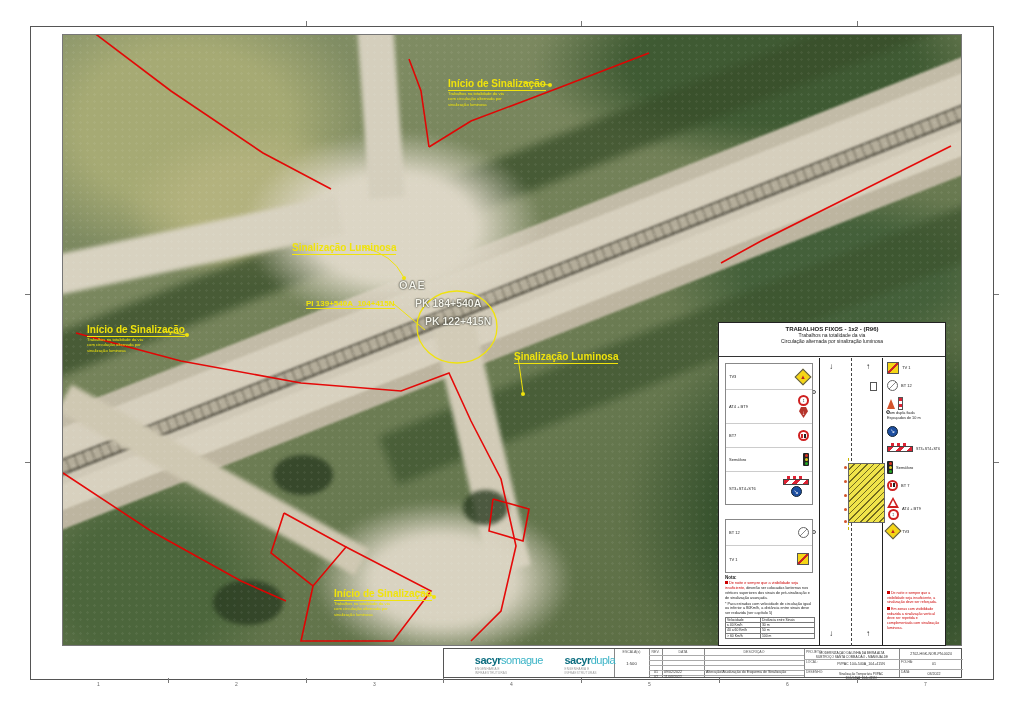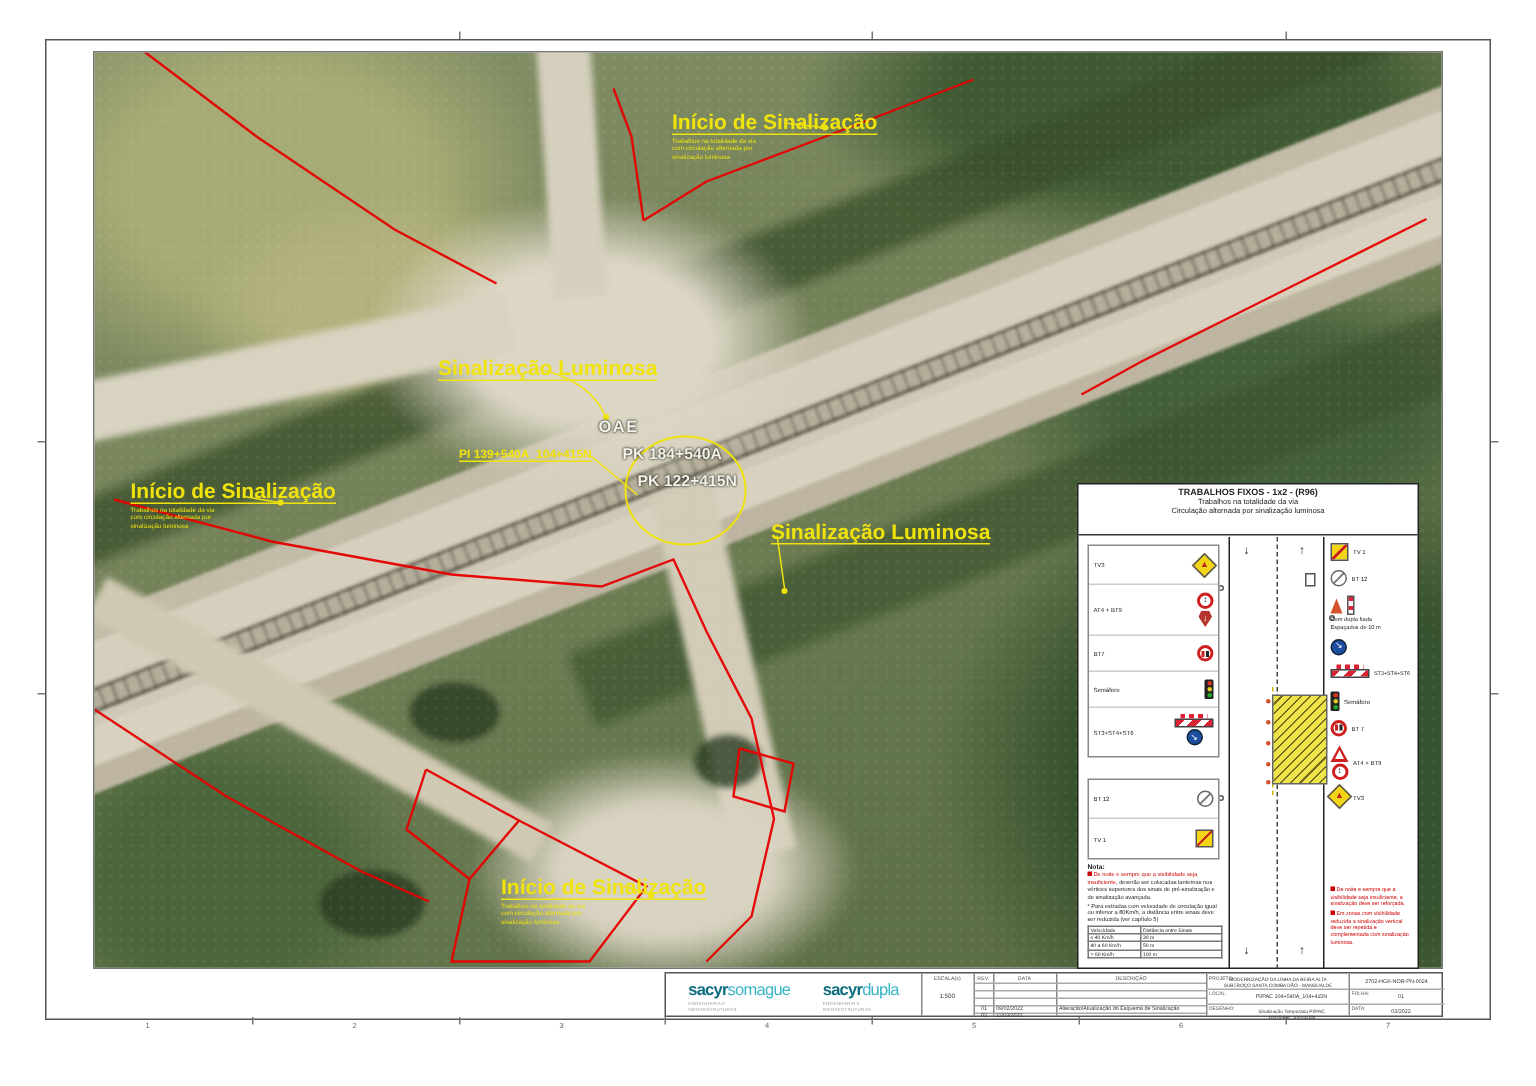--- a/index.html
+++ b/index.html
@@ -48,21 +48,21 @@
   background:radial-gradient(closest-side,#d9d3c1 55%,rgba(217,211,193,0) 100%); filter:blur(5px); }
 #path-bl { left:-20px; top:430px; width:340px; height:30px; transform:rotate(29deg); background:#cfc8b2; }
 .bush { border-radius:50%; background:rgba(42,60,34,.8); filter:blur(2px); }
 .grain { position:absolute; inset:0; background:radial-gradient(rgba(255,255,255,.06) 1px,transparent 1.5px);
   background-size:7px 7px; }
 
 .map-svg { position:absolute; inset:0; }
 
 
 .map-label { position:absolute; color:#f0e30c; z-index:5; }
-.ml-title { font-size:14px; font-weight:bold; display:inline-block; border-bottom:1px solid #f0e30c; line-height:1.15; }
+.ml-title { font-size:10px; font-weight:bold; display:inline-block; border-bottom:1px solid #f0e30c; line-height:1.15; }
 .ml-note { font-size:4.2px; line-height:1.3; }
 .map-white { position:absolute; color:#f3f3ea; font-weight:bold; z-index:5;
   text-shadow:0 0 2px rgba(40,40,30,.95),0 0 1px rgba(40,40,30,.9); }
 
 
 .panel { position:absolute; left:718px; top:322px; width:228px; height:324px; background:#fff;
   border:1px solid #222; z-index:8; color:#222; }
 .p-head { position:absolute; left:0; right:0; top:0; height:34px; border-bottom:1px solid #333;
   text-align:center; padding-top:3px; }
 .p-title { font-size:6px; font-weight:bold; }
@@ -126,21 +126,21 @@
 .ic-tri { width:0; height:0; border-left:6px solid transparent; border-right:6px solid transparent;
   border-bottom:11px solid #cf2020; position:relative; }
 .ic-tri::after { content:""; position:absolute; left:-3.5px; top:3.5px; border-left:3.5px solid transparent;
   border-right:3.5px solid transparent; border-bottom:6.5px solid #fff; }
 
 
 .tb { position:absolute; left:443px; top:648px; width:519px; height:30px; border:1px solid #555;
   background:#fff; color:#333; z-index:8; }
 .tbv { position:absolute; top:0; bottom:0; width:0; border-left:1px solid #888; }
 .tbh { position:absolute; height:0; border-top:1px solid #aaa; }
-.logos { position:absolute; left:0; top:0; width:170px; height:100%; display:flex;
+.logos { position:absolute; left:16px; top:0; width:170px; height:100%; display:flex;
   align-items:center; justify-content:space-around; padding:0 4px; }
 .logo { line-height:1; }
 .logo .brand { font-weight:bold; color:#0d6e80; font-size:11px; letter-spacing:-0.5px; }
 .logo .nm { color:#3ab3c6; font-size:11px; letter-spacing:-0.5px; }
 .logo .tag { font-size:3px; color:#999; line-height:1.2; letter-spacing:.2px; margin-top:1px; }
 .tb-cell { position:absolute; overflow:hidden; }
 .tb-hdr { font-size:3.5px; color:#555; text-align:center; }
 .tb-val { font-size:4.2px; text-align:center; }
 .tb-sm { font-size:3.6px; }
 .tb-lbl { font-size:3.3px; color:#555; }

